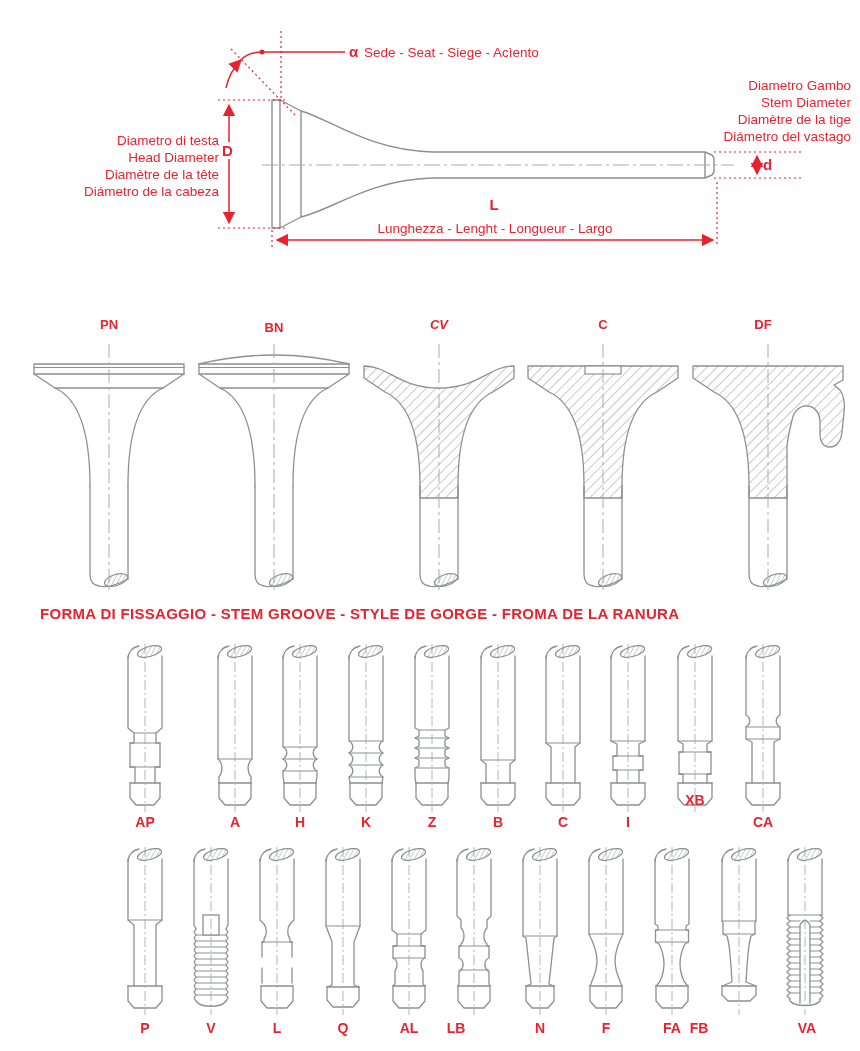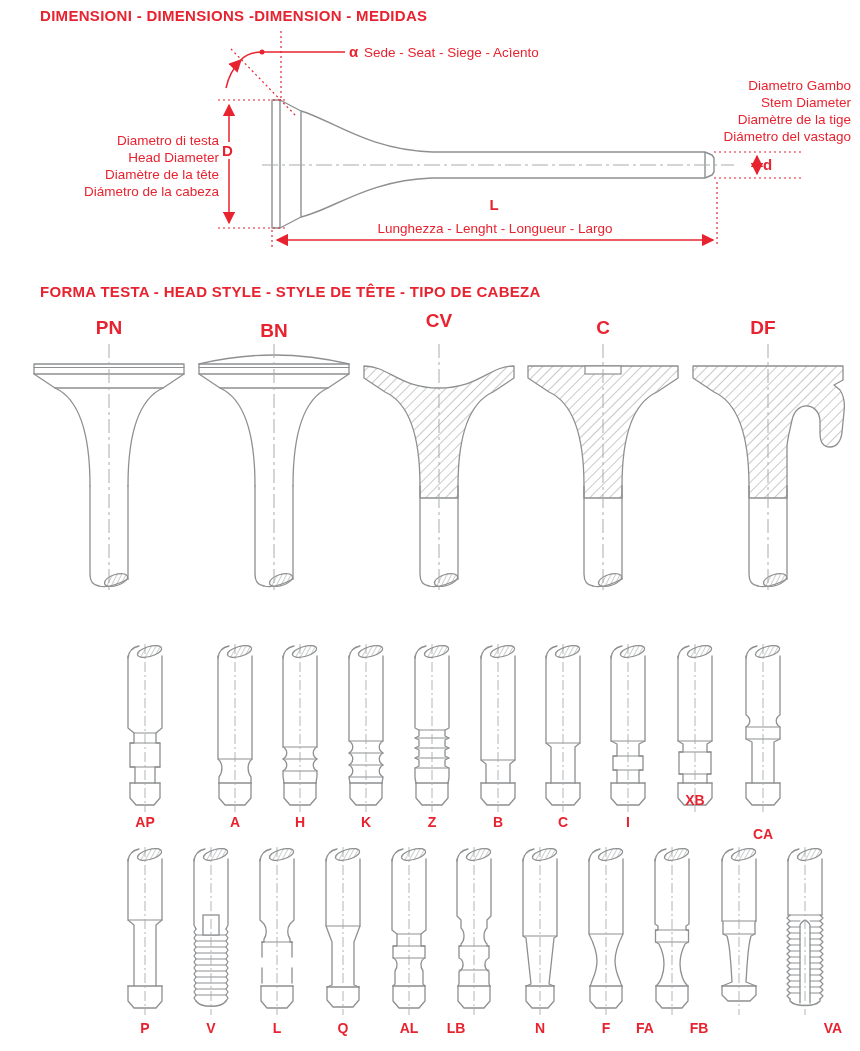--- a/index.html
+++ b/index.html
@@ -2,32 +2,31 @@
 <html><head>
 <meta charset="utf-8">
 <style>
   html,body{margin:0;padding:0;background:#fff;}
   #canvas{position:relative;width:860px;height:1051px;background:#fff;overflow:hidden;
           font-family:"Liberation Sans",sans-serif;}
   .abs{position:absolute;}
   .sec-title{position:absolute;left:40px;color:#e82330;font-size:15px;font-weight:bold;
              letter-spacing:.3px;white-space:nowrap;}
   .shape-label{position:absolute;color:#e82330;font-weight:bold;text-align:center;white-space:nowrap;}
-  .head-label{font-size:19px;width:60px;}
+  .head-label{font-size:13px;width:60px;}
   .stem-label{font-size:14px;width:50px;}
   svg text{fill:#e82330;}
   .ann{font-size:13.5px;}
   .sym{font-size:15px;font-weight:bold;}
 </style>
 </head>
 <body>
 
 <div id="canvas">
 
-  <div class="sec-title" style="top:7px;">DIMENSIONI - DIMENSIONS -DIMENSION - MEDIDAS</div>
 
   <svg class="abs" style="left:0;top:28px;" width="860" height="240" viewBox="0 0 860 240">
     <defs>
       <marker id="arr" viewBox="0 0 10 10" refX="9" refY="5" markerWidth="8.5" markerHeight="8.5" orient="auto-start-reverse">
           <path d="M0,0 L10,5 L0,10 Z" fill="#e82330"></path>
         </marker>
     </defs>
 
     <g stroke="#8d8f91" stroke-width="1.4" fill="none" stroke-linejoin="round">
       <path d="M272,72 L280,72 L280,200 L272,200 Z"></path>
@@ -71,21 +70,20 @@
     <text x="219" y="117" text-anchor="end" class="ann">Diametro di testa</text>
     <text x="219" y="134" text-anchor="end" class="ann">Head Diameter</text>
     <text x="219" y="151" text-anchor="end" class="ann">Diamètre de la tête</text>
     <text x="219" y="168" text-anchor="end" class="ann">Diámetro de la cabeza</text>
     <text x="222" y="128" class="sym">D</text>
     <text x="763" y="142" class="sym">d</text>
     <text x="494" y="182" text-anchor="middle" class="sym">L</text>
     <text x="495" y="205" text-anchor="middle" class="ann">Lunghezza - Lenght - Longueur - Largo</text>
   </svg>
 
-  <div class="sec-title" style="top:283px;">FORMA TESTA - HEAD STYLE - STYLE DE TÊTE - TIPO DE CABEZA</div>
   <div id="head-styles">
       <div class="shape-label head-label abs" style="left: 79px; top: 317px;">PN</div>
       <svg width="160" height="265" viewBox="0 0 160 265" class="abs" style="left:29px;top:336px">
         <defs>
           <pattern id="hh" width="7" height="7" patternUnits="userSpaceOnUse" patternTransform="rotate(45)">
             <line x1="0" y1="0" x2="0" y2="7" stroke="#9a9c9e" stroke-width="1.1"></line>
           </pattern>
           <pattern id="hs" width="4" height="4" patternUnits="userSpaceOnUse" patternTransform="rotate(45)">
             <line x1="0" y1="0" x2="0" y2="4" stroke="#9a9c9e" stroke-width="1"></line>
           </pattern>
@@ -108,21 +106,21 @@
         <path d="M5,31.5 L155,31.5" fill="none" stroke="#8d8f91" stroke-width="1" stroke-linejoin="round" stroke-linecap="round"></path>
         <path d="M5,38 L26,52 M155,38 L134,52 M26,52 L134,52" fill="none" stroke="#8d8f91" stroke-width="1.3" stroke-linejoin="round" stroke-linecap="round"></path>
         <path d="M26,52 C48,62 61,92 61,150" fill="none" stroke="#8d8f91" stroke-width="1.3" stroke-linejoin="round" stroke-linecap="round"></path>
         <path d="M134,52 C112,62 99,92 99,150" fill="none" stroke="#8d8f91" stroke-width="1.3" stroke-linejoin="round" stroke-linecap="round"></path>
         <path d="M61,150 L61,238 Q61,249 70,250" fill="none" stroke="#8d8f91" stroke-width="1.3" stroke-linejoin="round" stroke-linecap="round"></path>
         <path d="M99,150 L99,243" fill="none" stroke="#8d8f91" stroke-width="1.3" stroke-linejoin="round" stroke-linecap="round"></path>
         <path d="M70,250 Q80,253 99,243" fill="none" stroke="#8d8f91" stroke-width="1.3" stroke-linejoin="round" stroke-linecap="round"></path>
         <ellipse cx="87" cy="244" rx="12" ry="5.5" transform="rotate(-18 87 244)" fill="url(#hs)" stroke="#8d8f91" stroke-width="1.1"></ellipse>
         <line x1="80" y1="8" x2="80" y2="258" stroke="#a9abad" stroke-width="1" stroke-dasharray="14 4 3 4"></line>
       </svg>
-      <div class="shape-label head-label abs" style="left: 409px; top: 310px;">CV</div>
+      <div class="shape-label head-label abs" style="left: 409px; top: 317px; font-style: italic;">CV</div>
       <svg width="160" height="265" viewBox="0 0 160 265" class="abs" style="left:359px;top:336px">
         <path d="M5,30 C30,30 40,52 80,52 C120,52 130,30 155,30 L155,42 L134,56 C112,66 99,94 99,150 L99,162 L61,162 L61,150 C61,94 48,66 26,56 L5,42 Z" fill="url(#hh)" stroke="#8d8f91" stroke-width="1.3" stroke-linejoin="round"></path>
         <path d="M61,150 L61,238 Q61,249 70,250" fill="none" stroke="#8d8f91" stroke-width="1.3" stroke-linejoin="round" stroke-linecap="round"></path>
         <path d="M99,150 L99,243" fill="none" stroke="#8d8f91" stroke-width="1.3" stroke-linejoin="round" stroke-linecap="round"></path>
         <path d="M70,250 Q80,253 99,243" fill="none" stroke="#8d8f91" stroke-width="1.3" stroke-linejoin="round" stroke-linecap="round"></path>
         <ellipse cx="87" cy="244" rx="12" ry="5.5" transform="rotate(-18 87 244)" fill="url(#hs)" stroke="#8d8f91" stroke-width="1.1"></ellipse>
         <line x1="80" y1="8" x2="80" y2="258" stroke="#a9abad" stroke-width="1" stroke-dasharray="14 4 3 4"></line>
       </svg>
       <div class="shape-label head-label abs" style="left: 573px; top: 317px;">C</div>
       <svg width="160" height="265" viewBox="0 0 160 265" class="abs" style="left:523px;top:336px">
@@ -138,20 +136,21 @@
       <svg width="160" height="265" viewBox="0 0 160 265" class="abs" style="left:688px;top:336px">
         <path d="M5,30 L155,30 L155,44 L146,49 L152,54 C156,60 157,68 156,76 L154,96 C153,106 148,111 142,111 C135,111 132,105 132,97 L132,86 C132,77 127,71 120,70 C112,69 106,75 104,84 C102,94 100,100 99,110 L99,162 L61,162 L61,150 C61,94 48,66 26,56 L5,42 Z" fill="url(#hh)" stroke="#8d8f91" stroke-width="1.3" stroke-linejoin="round"></path>
         <path d="M61,150 L61,238 Q61,249 70,250" fill="none" stroke="#8d8f91" stroke-width="1.3" stroke-linejoin="round" stroke-linecap="round"></path>
         <path d="M99,150 L99,243" fill="none" stroke="#8d8f91" stroke-width="1.3" stroke-linejoin="round" stroke-linecap="round"></path>
         <path d="M70,250 Q80,253 99,243" fill="none" stroke="#8d8f91" stroke-width="1.3" stroke-linejoin="round" stroke-linecap="round"></path>
         <ellipse cx="87" cy="244" rx="12" ry="5.5" transform="rotate(-18 87 244)" fill="url(#hs)" stroke="#8d8f91" stroke-width="1.1"></ellipse>
         <line x1="80" y1="8" x2="80" y2="258" stroke="#a9abad" stroke-width="1" stroke-dasharray="14 4 3 4"></line>
       </svg>
     </div>
 
+  <div class="sec-title" style="top:605px;">FORMA DI FISSAGGIO - STEM GROOVE - STYLE DE GORGE - FROMA DE LA RANURA</div>
   <div id="stem-grooves">
       <svg width="0" height="0" class="abs" style="left:0;top:0">
         <defs>
           <pattern id="hs2" width="4" height="4" patternUnits="userSpaceOnUse" patternTransform="rotate(45)">
             <line x1="0" y1="0" x2="0" y2="4" stroke="#9a9c9e" stroke-width="1"></line>
           </pattern>
         </defs>
       </svg>
       <svg width="44" height="172" viewBox="0 0 44 172" class="abs" style="left:123px;top:642px">
         <path d="M5,14 L5,86 L11,91 L11,101 L7,101 L7,125 L12,125 L12,141" fill="none" stroke="#8d8f91" stroke-width="1.3" stroke-linejoin="round" stroke-linecap="round"></path>
@@ -271,21 +270,21 @@
         <path d="M5,14 L5,73 C10,76,10,82,5,85 L5,97 L11,100 L11,141" fill="none" stroke="#8d8f91" stroke-width="1.3" stroke-linejoin="round" stroke-linecap="round"></path>
         <path d="M39,14 L39,73 C34,76,34,82,39,85 L39,97 L33,100 L33,141" fill="none" stroke="#8d8f91" stroke-width="1.3" stroke-linejoin="round" stroke-linecap="round"></path>
         <path d="M5,85 L39,85" fill="none" stroke="#8d8f91" stroke-width="1.1" stroke-linejoin="round" stroke-linecap="round"></path>
         <path d="M5,97 L39,97" fill="none" stroke="#8d8f91" stroke-width="1.1" stroke-linejoin="round" stroke-linecap="round"></path>
         <path d="M5,141 L39,141" fill="none" stroke="#8d8f91" stroke-width="1.3" stroke-linejoin="round" stroke-linecap="round"></path>
         <path d="M5,141 L5,156 L11,163 L33,163 L39,156 L39,141" fill="none" stroke="#8d8f91" stroke-width="1.3" stroke-linejoin="round" stroke-linecap="round"></path>
         <line x1="22" y1="2" x2="22" y2="170" stroke="#a9abad" stroke-width="0.9" stroke-dasharray="10 3 2 3"></line>
         <path d="M5,16 Q6,6 16,4" fill="none" stroke="#8d8f91" stroke-width="1.3" stroke-linejoin="round" stroke-linecap="round"></path>
         <ellipse cx="26.5" cy="9.5" rx="12.5" ry="5" transform="rotate(-16 26.5 9.5)" fill="url(#hs2)" stroke="#8d8f91" stroke-width="1.1"></ellipse>
       </svg>
-      <div class="shape-label stem-label abs" style="left: 738px; top: 814px; margin-top: 12px;">CA</div>
+      <div class="shape-label stem-label abs" style="left: 738px; top: 814px;">CA</div>
       <svg width="44" height="172" viewBox="0 0 44 172" class="abs" style="left:123px;top:845px">
         <path d="M5,14 L5,75 L11,80 L11,141" fill="none" stroke="#8d8f91" stroke-width="1.3" stroke-linejoin="round" stroke-linecap="round"></path>
         <path d="M39,14 L39,75 L33,80 L33,141" fill="none" stroke="#8d8f91" stroke-width="1.3" stroke-linejoin="round" stroke-linecap="round"></path>
         <path d="M5,75 L39,75" fill="none" stroke="#8d8f91" stroke-width="1.1" stroke-linejoin="round" stroke-linecap="round"></path>
         <path d="M5,141 L39,141" fill="none" stroke="#8d8f91" stroke-width="1.3" stroke-linejoin="round" stroke-linecap="round"></path>
         <path d="M5,141 L5,156 L11,163 L33,163 L39,156 L39,141" fill="none" stroke="#8d8f91" stroke-width="1.3" stroke-linejoin="round" stroke-linecap="round"></path>
         <line x1="22" y1="2" x2="22" y2="170" stroke="#a9abad" stroke-width="0.9" stroke-dasharray="10 3 2 3"></line>
         <path d="M5,16 Q6,6 16,4" fill="none" stroke="#8d8f91" stroke-width="1.3" stroke-linejoin="round" stroke-linecap="round"></path>
         <ellipse cx="26.5" cy="9.5" rx="12.5" ry="5" transform="rotate(-16 26.5 9.5)" fill="url(#hs2)" stroke="#8d8f91" stroke-width="1.1"></ellipse>
       </svg>
@@ -388,21 +387,21 @@
         <path d="M5,14 L5,79 L8,81 L8,85 L5.5,85 L5.5,97 L9,99 C13,107,14,113,14,119 C14,129,10,137,8,139 L6,141" fill="none" stroke="#8d8f91" stroke-width="1.3" stroke-linejoin="round" stroke-linecap="round"></path>
         <path d="M39,14 L39,79 L36,81 L36,85 L38.5,85 L38.5,97 L35,99 C31,107,30,113,30,119 C30,129,34,137,36,139 L38,141" fill="none" stroke="#8d8f91" stroke-width="1.3" stroke-linejoin="round" stroke-linecap="round"></path>
         <path d="M5.5,85 L38.5,85" fill="none" stroke="#8d8f91" stroke-width="1.1" stroke-linejoin="round" stroke-linecap="round"></path>
         <path d="M5.5,97 L38.5,97" fill="none" stroke="#8d8f91" stroke-width="1.1" stroke-linejoin="round" stroke-linecap="round"></path>
         <path d="M6,141 L38,141" fill="none" stroke="#8d8f91" stroke-width="1.3" stroke-linejoin="round" stroke-linecap="round"></path>
         <path d="M6,141 L6,156 L12,163 L32,163 L38,156 L38,141" fill="none" stroke="#8d8f91" stroke-width="1.3" stroke-linejoin="round" stroke-linecap="round"></path>
         <line x1="22" y1="2" x2="22" y2="170" stroke="#a9abad" stroke-width="0.9" stroke-dasharray="10 3 2 3"></line>
         <path d="M5,16 Q6,6 16,4" fill="none" stroke="#8d8f91" stroke-width="1.3" stroke-linejoin="round" stroke-linecap="round"></path>
         <ellipse cx="26.5" cy="9.5" rx="12.5" ry="5" transform="rotate(-16 26.5 9.5)" fill="url(#hs2)" stroke="#8d8f91" stroke-width="1.1"></ellipse>
       </svg>
-      <div class="shape-label stem-label abs" style="left: 620px; top: 1020px;">FA</div>
+      <div class="shape-label stem-label abs" style="left: 647px; top: 1020px;">FA</div>
       <svg width="44" height="172" viewBox="0 0 44 172" class="abs" style="left:717px;top:845px">
         <path d="M5,14 L5,76 L6,77 L6,89 L10,91 C13,101,13,111,14,121 L15,137 L5,141" fill="none" stroke="#8d8f91" stroke-width="1.3" stroke-linejoin="round" stroke-linecap="round"></path>
         <path d="M39,14 L39,76 L38,77 L38,89 L34,91 C31,101,31,111,30,121 L29,137 L39,141" fill="none" stroke="#8d8f91" stroke-width="1.3" stroke-linejoin="round" stroke-linecap="round"></path>
         <path d="M5,76 L39,76" fill="none" stroke="#8d8f91" stroke-width="1.1" stroke-linejoin="round" stroke-linecap="round"></path>
         <path d="M6,89 L38,89" fill="none" stroke="#8d8f91" stroke-width="1.1" stroke-linejoin="round" stroke-linecap="round"></path>
         <path d="M5,141 L39,141" fill="none" stroke="#8d8f91" stroke-width="1.3" stroke-linejoin="round" stroke-linecap="round"></path>
         <path d="M5,141 L5,150 L11,156 L33,156 L39,150 L39,141" fill="none" stroke="#8d8f91" stroke-width="1.3" stroke-linejoin="round" stroke-linecap="round"></path>
         <line x1="22" y1="2" x2="22" y2="170" stroke="#a9abad" stroke-width="0.9" stroke-dasharray="10 3 2 3"></line>
         <path d="M5,16 Q6,6 16,4" fill="none" stroke="#8d8f91" stroke-width="1.3" stroke-linejoin="round" stroke-linecap="round"></path>
         <ellipse cx="26.5" cy="9.5" rx="12.5" ry="5" transform="rotate(-16 26.5 9.5)" fill="url(#hs2)" stroke="#8d8f91" stroke-width="1.1"></ellipse>
@@ -439,16 +438,16 @@
         <path d="M7,142 L17,142" fill="none" stroke="#8d8f91" stroke-width="1" stroke-linejoin="round" stroke-linecap="round"></path>
         <path d="M27,142 L37,142" fill="none" stroke="#8d8f91" stroke-width="1" stroke-linejoin="round" stroke-linecap="round"></path>
         <path d="M7,148 L17,148" fill="none" stroke="#8d8f91" stroke-width="1" stroke-linejoin="round" stroke-linecap="round"></path>
         <path d="M27,148 L37,148" fill="none" stroke="#8d8f91" stroke-width="1" stroke-linejoin="round" stroke-linecap="round"></path>
         <path d="M17,158 L17,80 Q22,71 27,80 L27,158" fill="none" stroke="#8d8f91" stroke-width="1.3" stroke-linejoin="round" stroke-linecap="round"></path>
         <path d="M7,154 L7,156 C12,162 32,162 37,156 L37,154" fill="none" stroke="#8d8f91" stroke-width="1.3" stroke-linejoin="round" stroke-linecap="round"></path>
         <line x1="22" y1="2" x2="22" y2="170" stroke="#a9abad" stroke-width="0.9" stroke-dasharray="10 3 2 3"></line>
         <path d="M5,16 Q6,6 16,4" fill="none" stroke="#8d8f91" stroke-width="1.3" stroke-linejoin="round" stroke-linecap="round"></path>
         <ellipse cx="26.5" cy="9.5" rx="12.5" ry="5" transform="rotate(-16 26.5 9.5)" fill="url(#hs2)" stroke="#8d8f91" stroke-width="1.1"></ellipse>
       </svg>
-      <div class="shape-label stem-label abs" style="left: 808px; top: 1020px; text-align: center;">VA</div>
+      <div class="shape-label stem-label abs" style="left: 782px; top: 1020px; text-align: center;">VA</div>
     </div>
 
 </div>
 
 </body></html>

